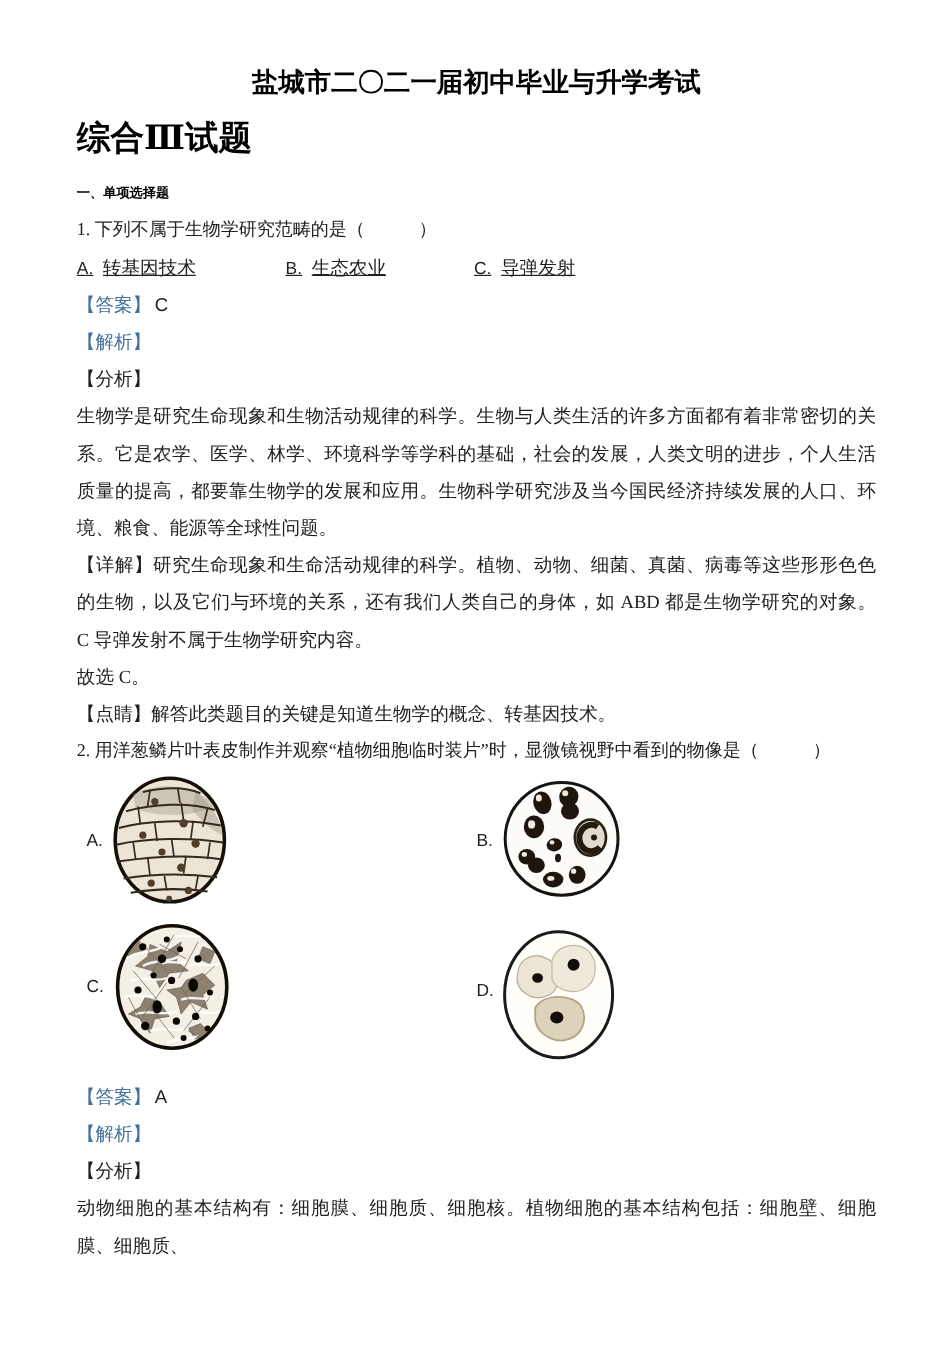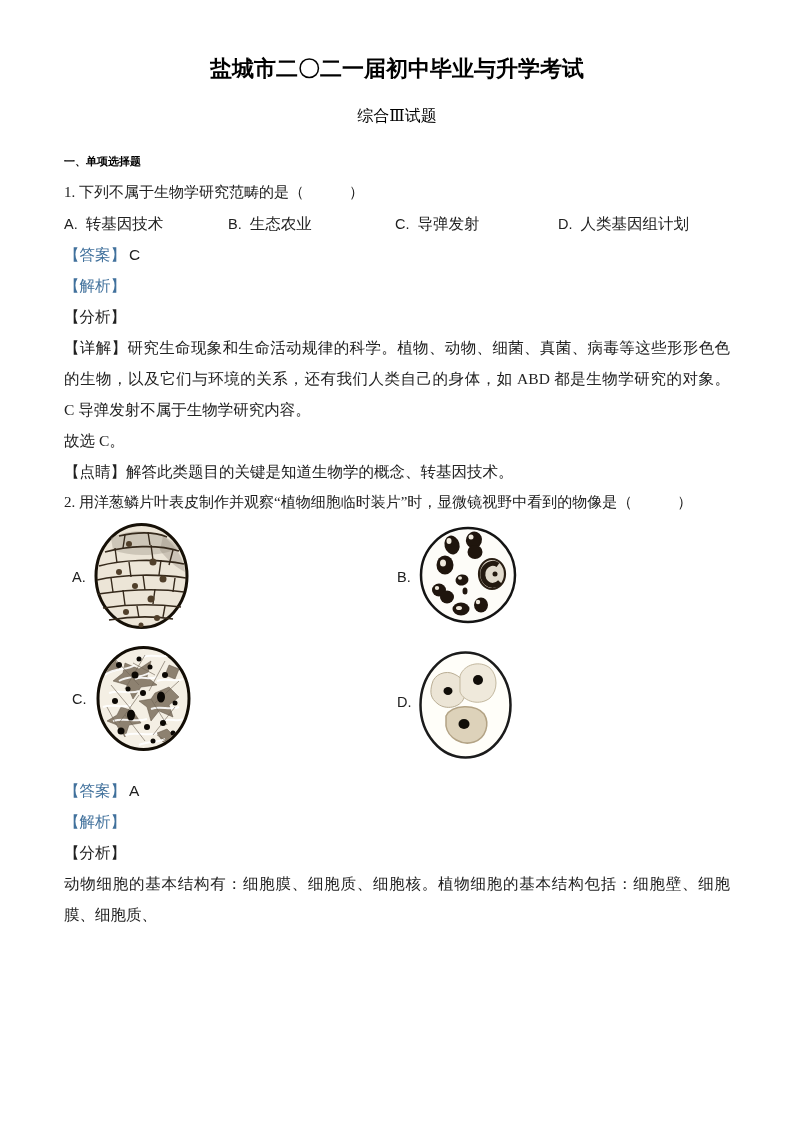--- a/index.html
+++ b/index.html
@@ -7,35 +7,35 @@
     width:793px; height:1122px; background:#ffffff; overflow:hidden;
     font-family:"Liberation Serif","DejaVu Serif",serif;
     color:#212121;
   }
   .page { position:relative; width:666px; padding:52px 63px 0 64px; }
   h1.title {
     margin:0 0 16px; font-size:22px; line-height:33px; text-align:center;
     font-weight:bold; color:#000;
   }
   h2.subtitle {
-    margin:0 0 16px; font-size:16px; line-height:29px; text-align:center;
-    font-weight:normal; color:#000;
+    margin:0 0 16px; font-size:28px; line-height:29px; 
+    font-weight:bold; color:#000;
   }
   .sec-heading { font-size:11px; font-weight:bold; line-height:31px; color:#000; }
   .line { font-size:15.5px; line-height:31px; }
   .stem { font-size:15px; white-space:nowrap; }
   .para {
     font-size:15.5px; line-height:31px; text-align:justify; text-align-last:left;
   }
   .blue { color:#41719C; }
   .ans-letter { font-family:"Liberation Sans","DejaVu Sans",sans-serif; margin-left:3px; }
   .options-row { position:relative; height:31px; font-size:15.5px; line-height:31px; }
-  .opt { position:absolute; top:0; white-space:nowrap; }
+  .opt { position:absolute; top:0; white-space:nowrap;text-decoration:underline; }
   .opt .lbl { font-family:"Liberation Sans","DejaVu Sans",sans-serif; margin-right:8px; font-size:14.5px; }
-  .opt-a { left:0; } .opt-b { left:164px;text-align:right; } .opt-c { left:331px; } .opt-d { left:494px; }
+  .opt-a { left:0; } .opt-b { left:174px;text-align:right; } .opt-c { left:331px; } .opt-d { left:494px; }
   .figures { position:relative; height:240px; margin-top:2px; }
   .fig-label {
     position:absolute; font-size:14.5px; line-height:20px;
     font-family:"Liberation Sans","DejaVu Sans",sans-serif;
   }
   .fig { position:absolute; }
   .ans2 { margin-top:15px; }
 </style>
 </head>
 <body>
@@ -46,29 +46,29 @@
   <h2 class="subtitle">综合Ⅲ试题</h2>
 
   <div class="sec-heading">一、单项选择题</div>
 
   <div class="line stem">1. 下列不属于生物学研究范畴的是（　　　）</div>
 
   <div class="options-row">
     <span class="opt opt-a"><span class="lbl">A.</span><span>转基因技术</span></span>
     <span class="opt opt-b"><span class="lbl">B.</span><span>生态农业</span></span>
     <span class="opt opt-c"><span class="lbl">C.</span><span>导弹发射</span></span>
-    <span class="opt opt-d"><span class="lbl">D.</span><span>人类基因组计划</span></span>
   </div>
 
   <div class="line"><span class="blue">【答案】</span><span class="ans-letter">C</span></div>
 
   <div class="line"><span class="blue">【解析】</span></div>
 
   <div class="line">【分析】</div>
 
+  <div class="para">生物学是研究生命现象和生物活动规律的科学。生物与人类生活的许多方面都有着非常密切的关系。它是农学、医学、林学、环境科学等学科的基础，社会的发展，人类文明的进步，个人生活质量的提高，都要靠生物学的发展和应用。生物科学研究涉及当今国民经济持续发展的人口、环境、粮食、能源等全球性问题。</div>
 
   <div class="para">【详解】研究生命现象和生命活动规律的科学。植物、动物、细菌、真菌、病毒等这些形形色色的生物，以及它们与环境的关系，还有我们人类自己的身体，如 ABD 都是生物学研究的对象。　C 导弹发射不属于生物学研究内容。</div>
 
   <div class="line">故选 C。</div>
 
   <div class="line">【点睛】解答此类题目的关键是知道生物学的概念、转基因技术。</div>
 
   <div class="line stem">2. 用洋葱鳞片叶表皮制作并观察“植物细胞临时装片”时，显微镜视野中看到的物像是（　　　）</div>
 
   <div class="figures">

